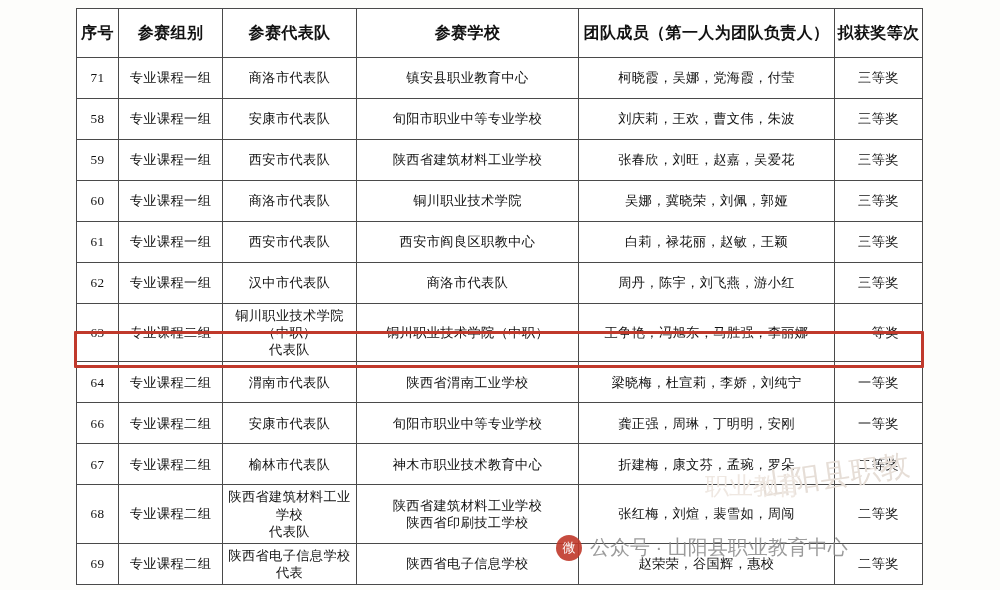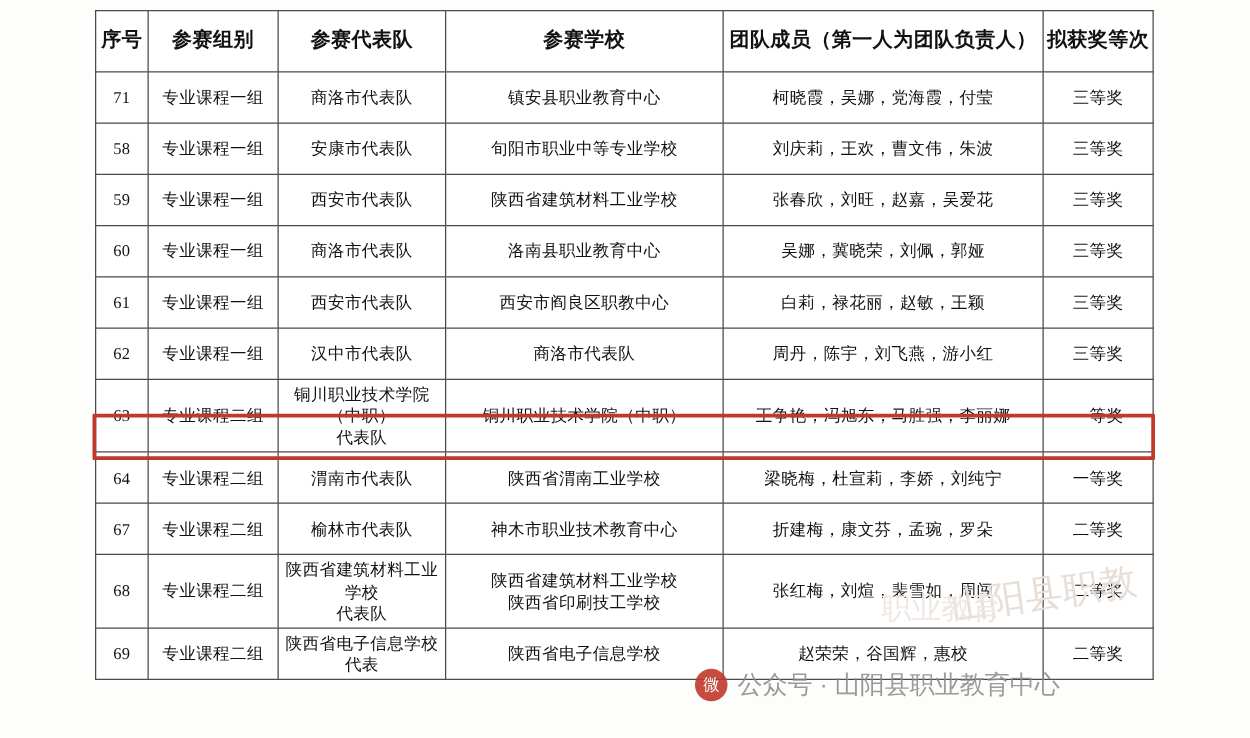--- a/index.html
+++ b/index.html
@@ -193,21 +193,21 @@
         <td class="cell-group">专业课程一组</td>
         <td class="cell-team">西安市代表队</td>
         <td class="cell-school">陕西省建筑材料工业学校</td>
         <td class="cell-members">张春欣，刘旺，赵嘉，吴爱花</td>
         <td class="cell-award">三等奖</td>
       </tr>
       <tr>
         <td class="cell-seq">60</td>
         <td class="cell-group">专业课程一组</td>
         <td class="cell-team">商洛市代表队</td>
-        <td class="cell-school">洛南县职业教育中心</td>
+        <td class="cell-school">铜川职业技术学院</td>
         <td class="cell-members">吴娜，冀晓荣，刘佩，郭娅</td>
         <td class="cell-award">三等奖</td>
       </tr>
       <tr>
         <td class="cell-seq">61</td>
         <td class="cell-group">专业课程一组</td>
         <td class="cell-team">西安市代表队</td>
         <td class="cell-school">西安市阎良区职教中心</td>
         <td class="cell-members">白莉，禄花丽，赵敏，王颖</td>
         <td class="cell-award">三等奖</td>
@@ -233,20 +233,28 @@
       </tr>
       <tr>
         <td class="cell-seq">64</td>
         <td class="cell-group">专业课程二组</td>
         <td class="cell-team">渭南市代表队</td>
         <td class="cell-school">陕西省渭南工业学校</td>
         <td class="cell-members">梁晓梅，杜宣莉，李娇，刘纯宁</td>
         <td class="cell-award">一等奖</td>
       </tr>
       <tr>
+        <td class="cell-seq">66</td>
+        <td class="cell-group">专业课程二组</td>
+        <td class="cell-team">安康市代表队</td>
+        <td class="cell-school">旬阳市职业中等专业学校</td>
+        <td class="cell-members">龚正强，周琳，丁明明，安刚</td>
+        <td class="cell-award">一等奖</td>
+      </tr>
+      <tr>
         <td class="cell-seq">67</td>
         <td class="cell-group">专业课程二组</td>
         <td class="cell-team">榆林市代表队</td>
         <td class="cell-school">神木市职业技术教育中心</td>
         <td class="cell-members">折建梅，康文芬，孟琬，罗朵</td>
         <td class="cell-award">二等奖</td>
       </tr>
       <tr class="tall">
         <td class="cell-seq">68</td>
         <td class="cell-group">专业课程二组</td>

